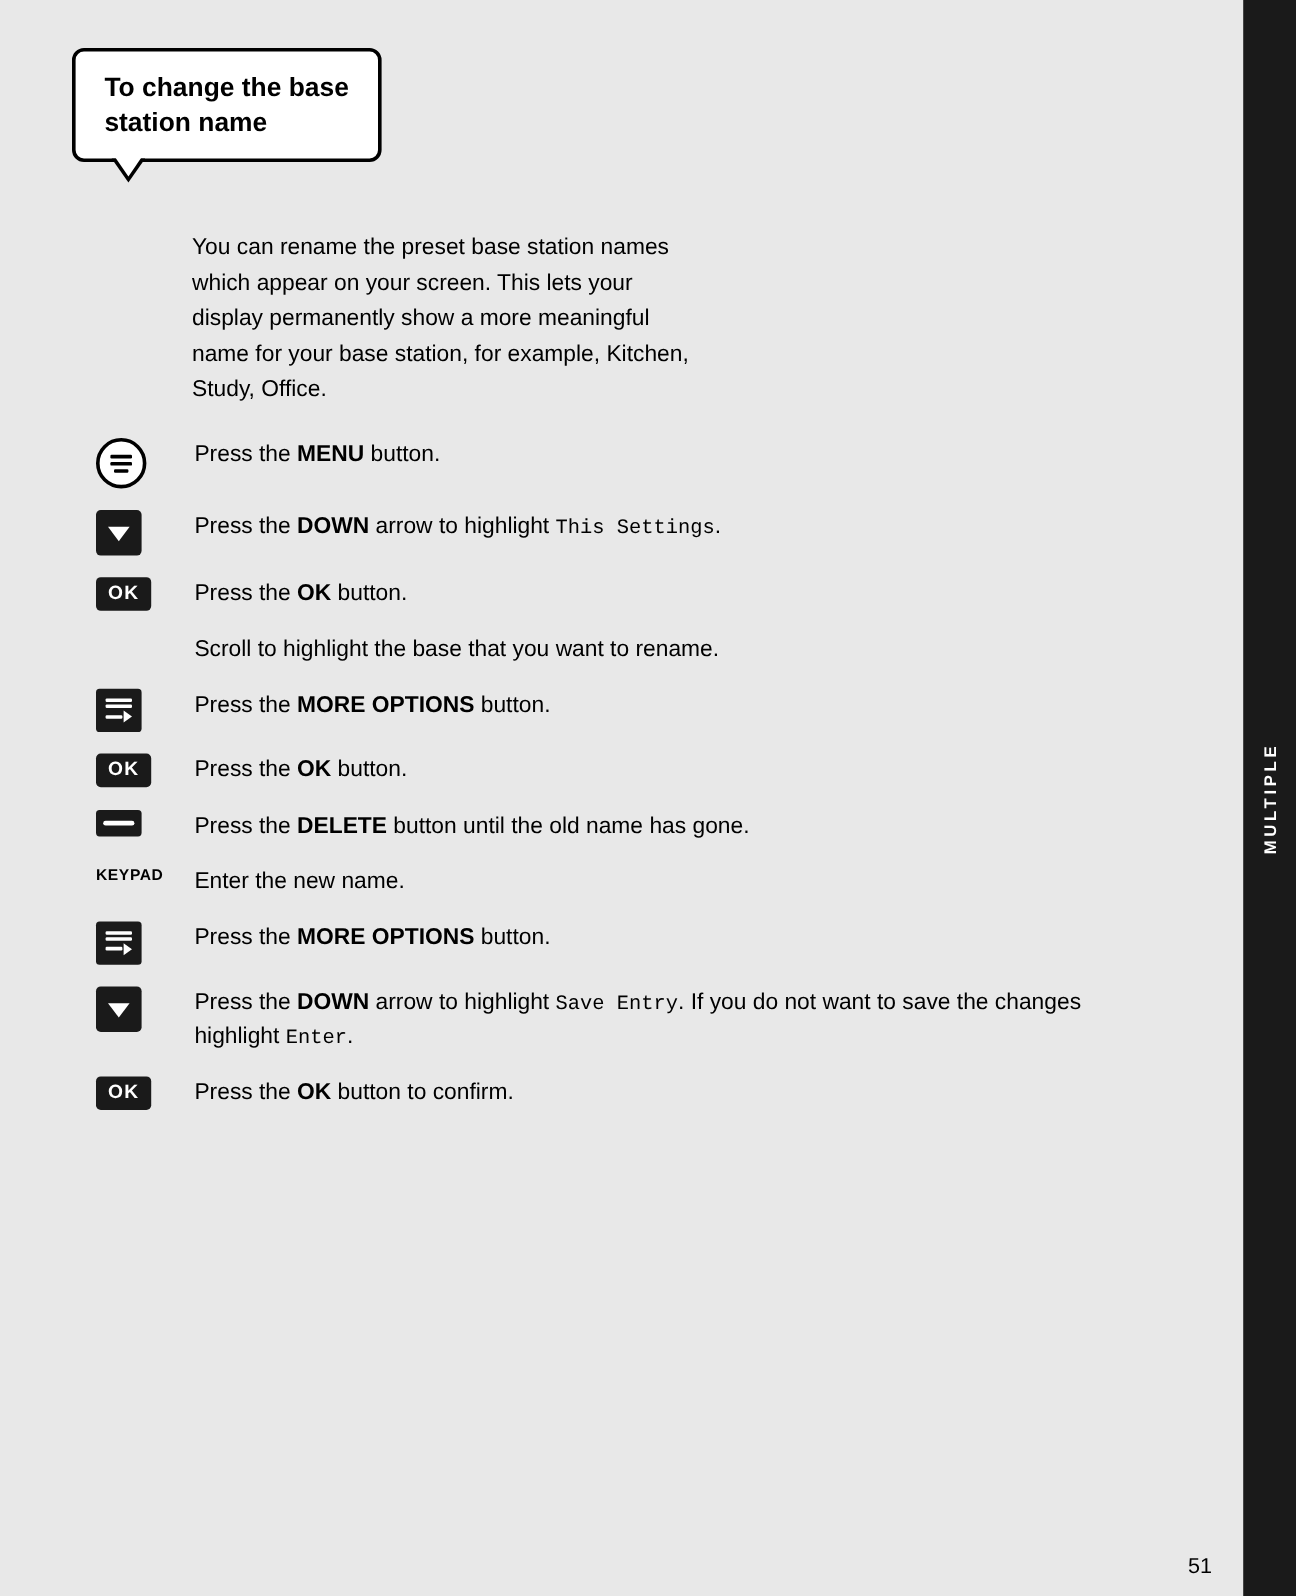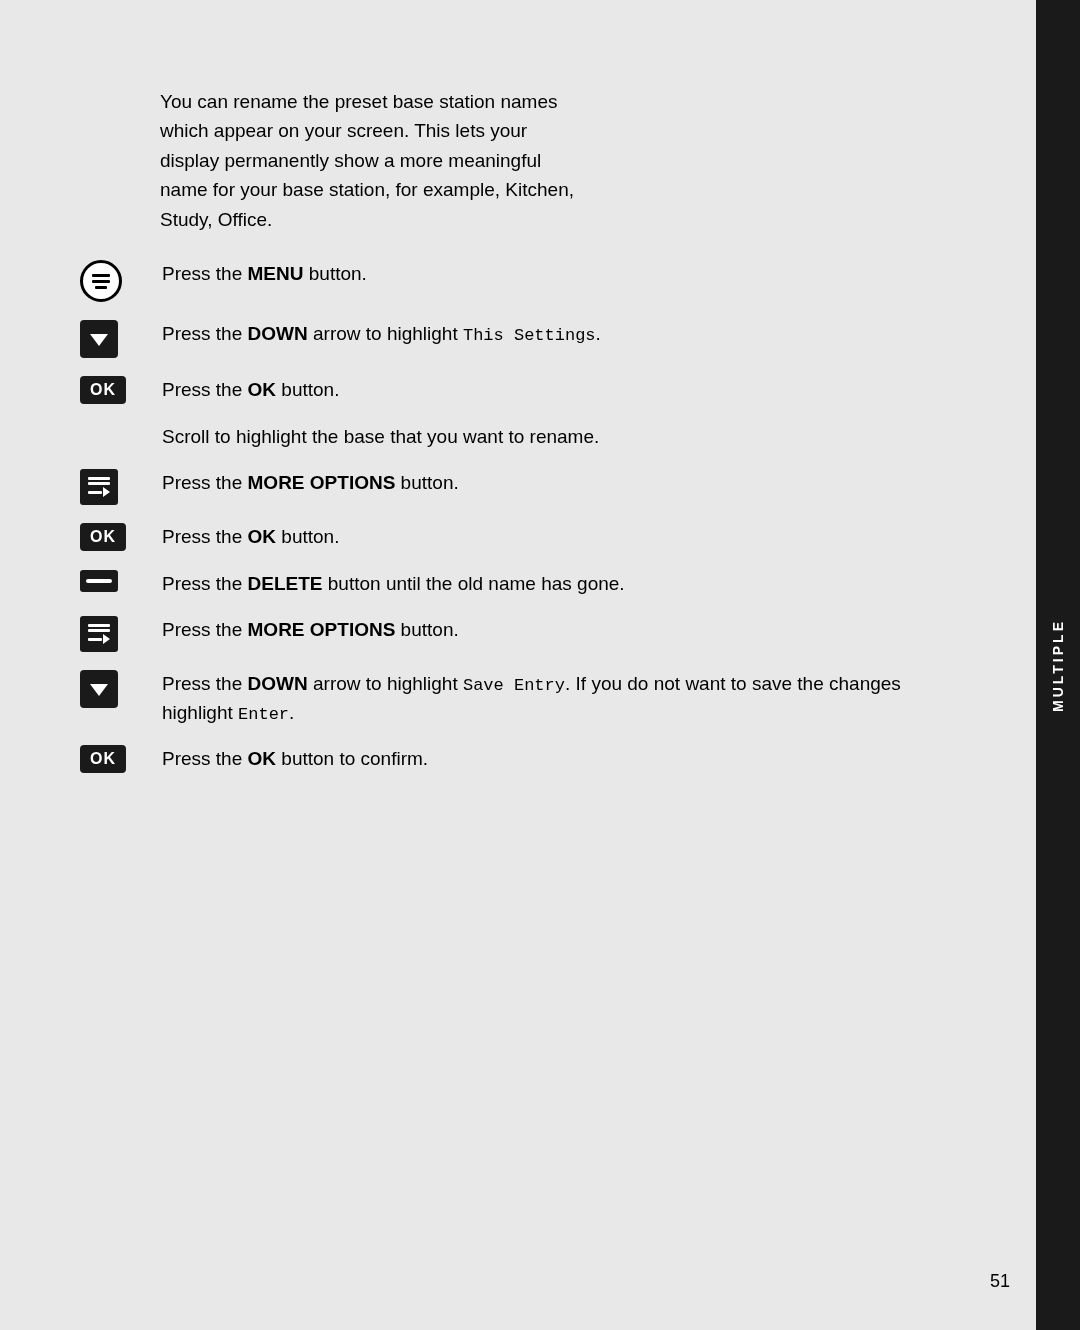--- a/index.html
+++ b/index.html
@@ -231,33 +231,39 @@
 
     .icon-keypad {
       font-size: 13px;
       font-weight: bold;
       color: #000;
       letter-spacing: 0.5px;
     }
 
     .page-number {
       position: absolute;
-      bottom: 38px;
+      bottom: 14px;
       right: 70px;
       font-size: 18px;
       color: #000;
     }
   </style>
 </head>
 <body>
 
 <div class="page-container">
   <div class="main-content">
 
     
+    <div class="title-box">
+      <div class="title-text">
+        <span>To change the base</span><br>
+        <span>station name</span>
+      </div>
+    </div>
 
     
     <div class="intro-text">You can rename the preset base station names which appear on your screen. This lets your display permanently show a more meaningful name for your base station, for example, Kitchen, Study, Office.</div>
 
     
     <div class="steps-container">
 
       <div class="step-row">
         <div class="step-icon">
           <div class="icon-circle">
@@ -332,20 +338,28 @@
         <div class="step-icon">
           <div class="icon-delete">
             <div class="del-line"></div>
           </div>
         </div>
         <div class="step-text">
           Press the <b>DELETE</b> button until the old name has gone.
         </div>
       </div>
 
+      <div class="step-row">
+        <div class="step-icon">
+          <span class="icon-keypad">KEYPAD</span>
+        </div>
+        <div class="step-text">
+          Enter the new name.
+        </div>
+      </div>
 
       <div class="step-row">
         <div class="step-icon">
           <div class="icon-more-options">
             <div class="mo-line"></div>
             <div class="mo-line"></div>
             <div style="display:flex;align-items:center;gap:1px;">
               <div class="mo-line" style="width:14px;"></div>
               <div style="width:0;height:0;border-top:5px solid transparent;border-bottom:5px solid transparent;border-left:7px solid #fff;"></div>
             </div>

